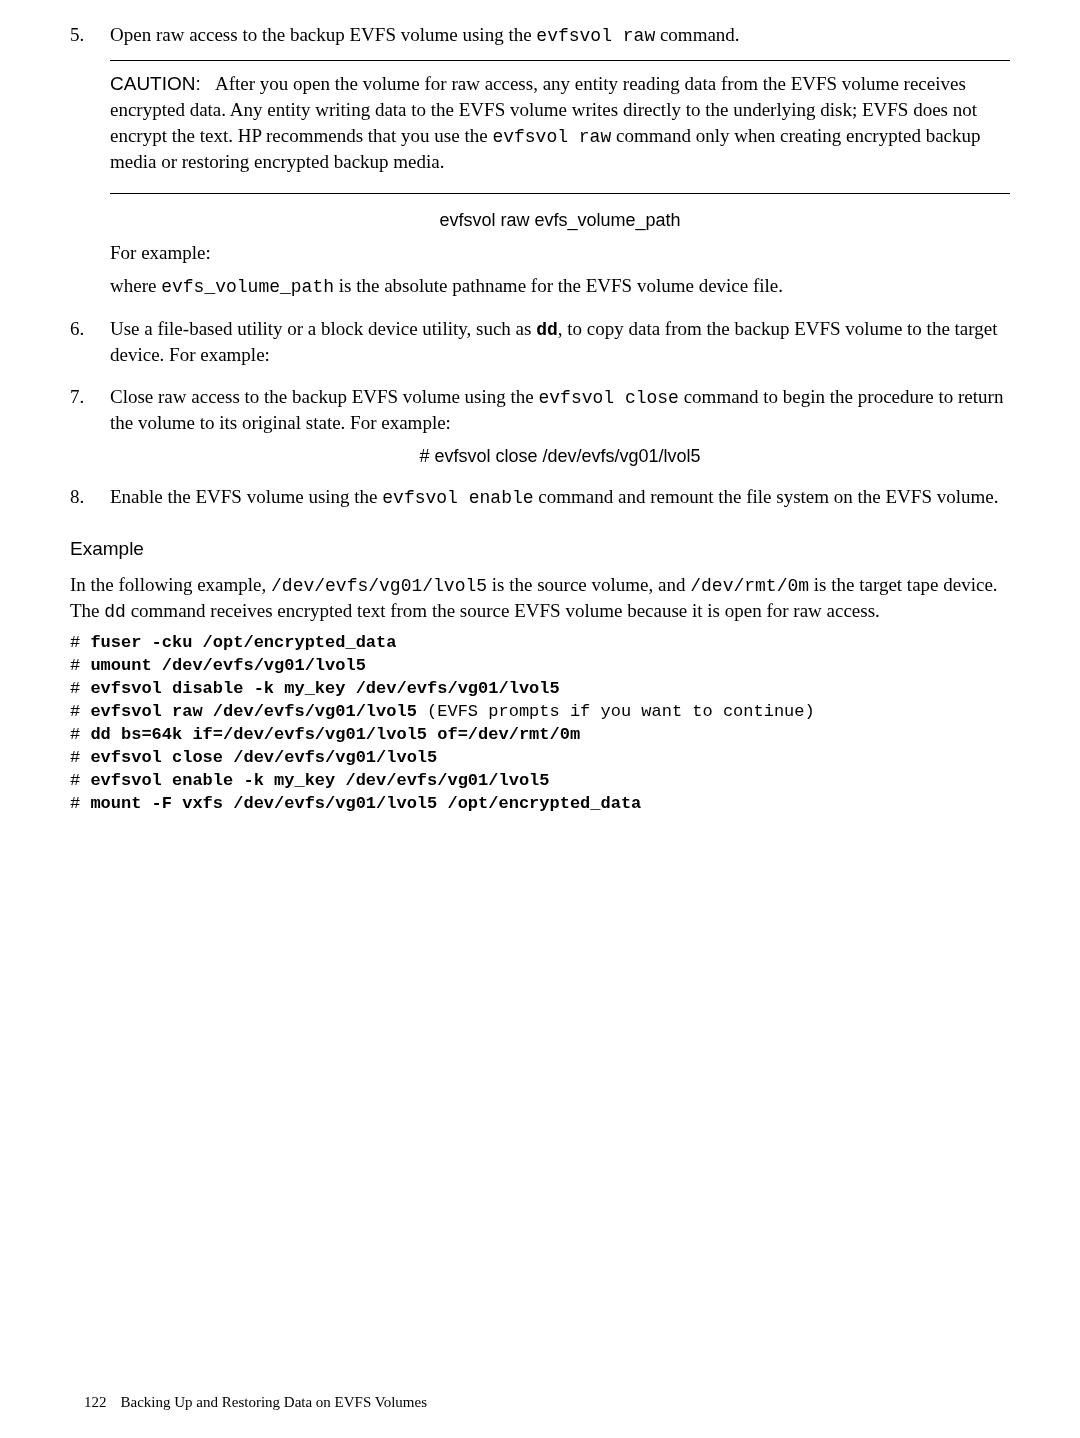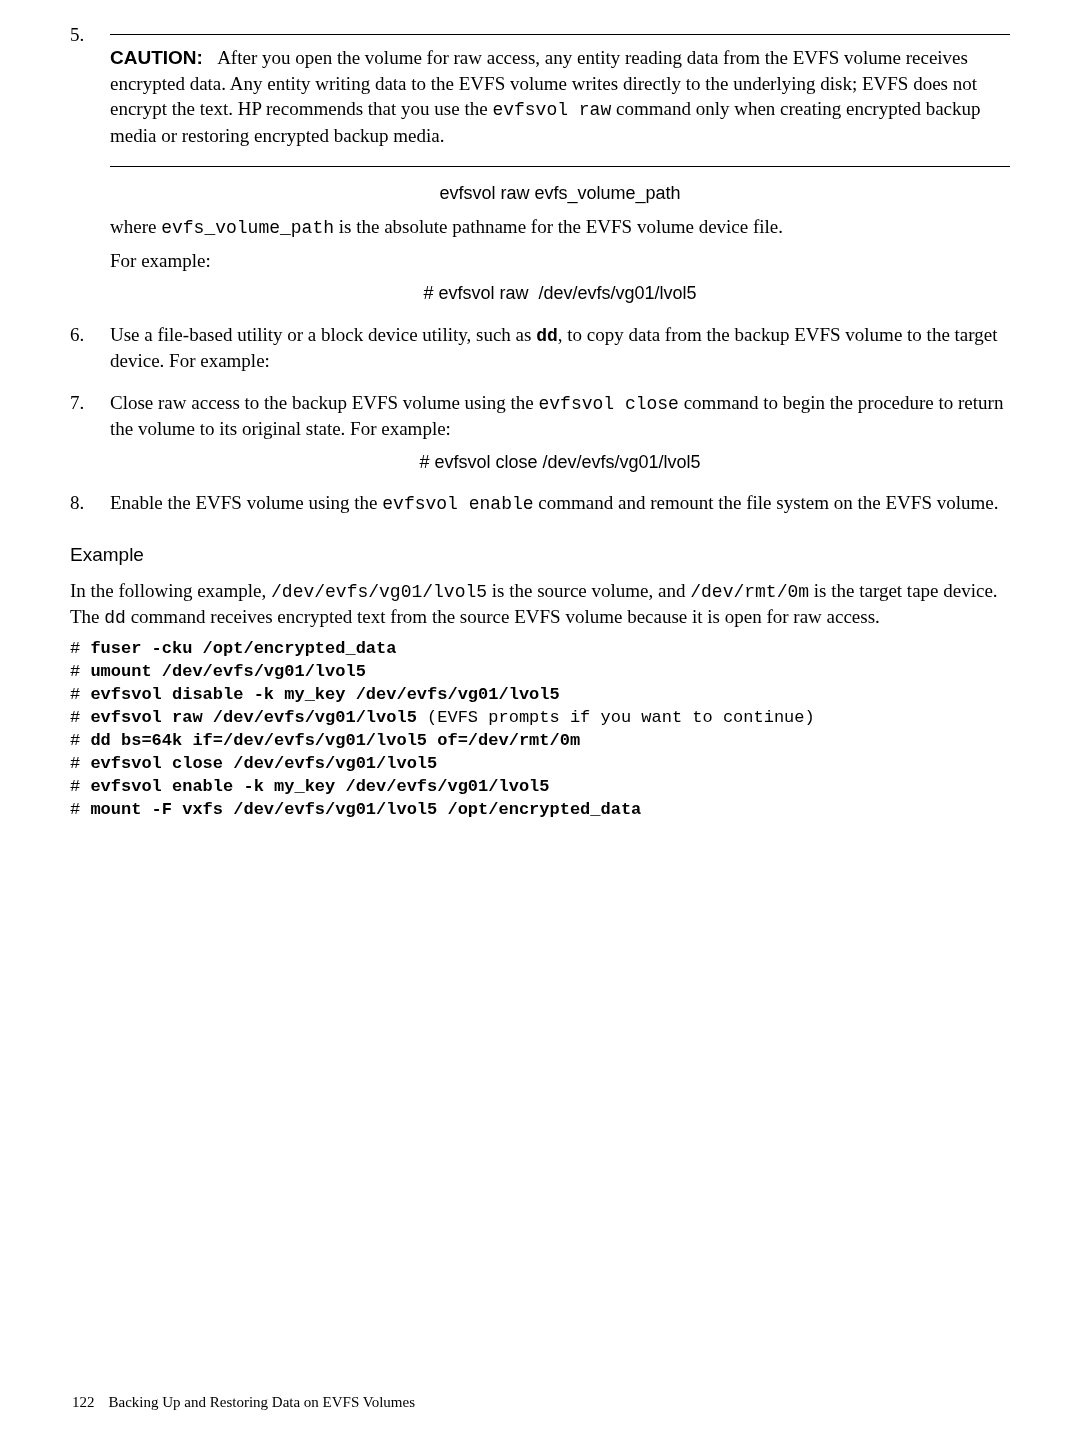--- a/index.html
+++ b/index.html
@@ -37,21 +37,21 @@
     flex: 1 1 auto;
   }
   .caution-box {
     border-top: 1.5px solid #000;
     border-bottom: 1.5px solid #000;
     margin: 12px 0 14px 0;
     padding: 10px 0 10px 0;
   }
   .caution-label {
     font-family: Arial, Helvetica, sans-serif;
-    font-weight: bold;
+    font-weight: normal;
     font-size: 19px;
   }
   p { margin: 0 0 8px 0; }
   .mono, code {
     font-family: "Courier New", Courier, monospace;
     font-size: 18px;
   }
   .codeblock {
     font-family: Liberation Sans, sans-serif;
     font-size: 18px;
@@ -69,50 +69,52 @@
   .b { font-weight: bold; }
   h4.example {
     font-family: Arial, Helvetica, sans-serif;
     font-weight: normal;
     font-size: 19px;
     margin: 18px 0 10px 0;
   }
   .footer {
     position: absolute;
     bottom: 26px;
-    left: 72px;
+    left: 84px;
     font-family: "Palatino Linotype", Palatino, Georgia, serif;
     font-size: 15px;
   }
   .footer .pgnum { margin-right: 14px; }
 </style>
 </head>
 <body>
 
 <div class="page">
 
   <ol class="main">
 
     <li>
       <div class="num">5.</div>
       <div class="body">
+        <p>
+          <span>Open raw access to the backup EVFS volume using the </span><span class="mono">evfsvol raw</span><span> command.</span>
+        </p>
 
         <div class="caution-box">
           <p>
             <span class="caution-label">CAUTION:</span>&nbsp;&nbsp;&nbsp;<span>After you open the volume for raw access, any entity reading data from the EVFS volume receives encrypted data. Any entity writing data to the EVFS volume writes directly to the underlying disk; EVFS does not encrypt the text. HP recommends that you use the </span><span class="mono">evfsvol raw</span><span> command only when creating encrypted backup media or restoring encrypted backup media.</span>
           </p>
         </div>
 
         <div class="codeblock">evfsvol raw evfs_volume_path</div>
 
+        <p>For example:</p>
         <p>
           <span>where </span><span class="mono">evfs_volume_path</span><span> is the absolute pathname for the EVFS volume device file.</span>
         </p>
-        <p>For example:</p>
-        <div class="codeblock"># evfsvol raw  /dev/evfs/vg01/lvol5</div>
       </div>
     </li>
 
     <li>
       <div class="num">6.</div>
       <div class="body">
         <p>
           <span>Use a file-based utility or a block device utility, such as </span><span class="mono b">dd</span><span>, to copy data from the backup EVFS volume to the target device. For example:</span>
         </p>
       </div>

